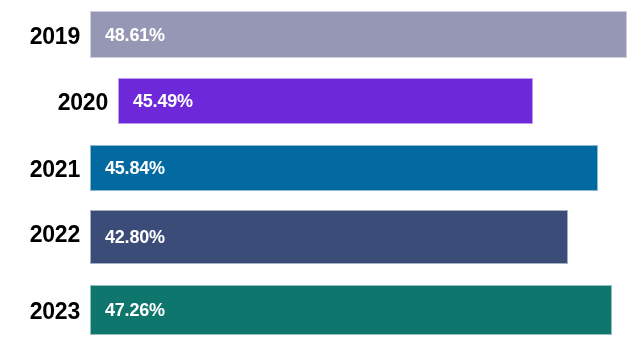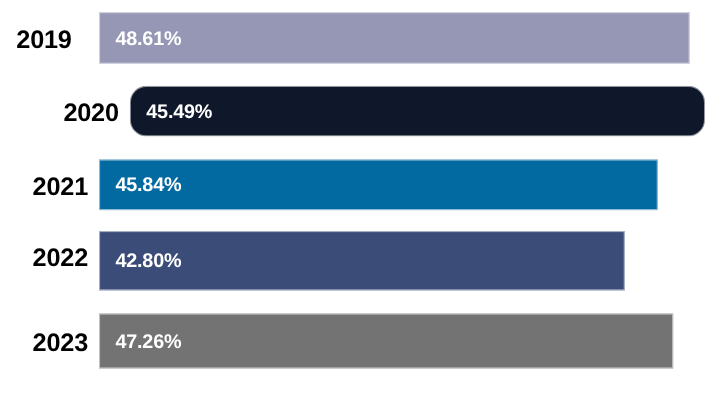--- a/index.html
+++ b/index.html
@@ -62,47 +62,47 @@
     margin-left: 14px;
     white-space: nowrap;
   }
 </style>
 </head>
 <body>
 
 <div id="chart-canvas">
 
   <div class="bar-row" style="top:11px; height:47px;">
-    <span class="category-label" style="top:14px;text-align:center;">2019</span>
+    <span class="category-label" style="top:14px;">2019</span>
     <div class="bar" style="top:0; width:537px; height:47px; background:#9597b4;">
       <span class="bar-value">48.61%</span>
     </div>
   </div>
 
   <div class="bar-row" style="top:78px; height:46px;margin-left:28px;">
     <span class="category-label" style="top:13px;">2020</span>
-    <div class="bar" style="top:0; width:523px; height:46px; background:#0f172a;border-radius:15px;">
+    <div class="bar" style="top:0; width:415px; height:46px; background:#6d28d9;">
       <span class="bar-value">45.49%</span>
     </div>
   </div>
 
   <div class="bar-row" style="top:145px; height:46px;">
     <span class="category-label" style="top:13px;">2021</span>
     <div class="bar" style="top:0; width:508px; height:46px; background:#0369a1;">
       <span class="bar-value">45.84%</span>
     </div>
   </div>
 
   <div class="bar-row" style="top:210px; height:46px;">
     <span class="category-label" style="top:13px;">2022</span>
     <div class="bar" style="top:0; width:478px; height:54px; background:#3b4c78;">
       <span class="bar-value">42.80%</span>
     </div>
   </div>
 
   <div class="bar-row" style="top:273px; height:50px;margin-top:12px;">
     <span class="category-label" style="top:15px;">2023</span>
-    <div class="bar" style="top:0; width:522px; height:50px; background:#737373;">
+    <div class="bar" style="top:0; width:522px; height:50px; background:#0f766e;">
       <span class="bar-value">47.26%</span>
     </div>
   </div>
 
 </div>
 
 </body></html>

